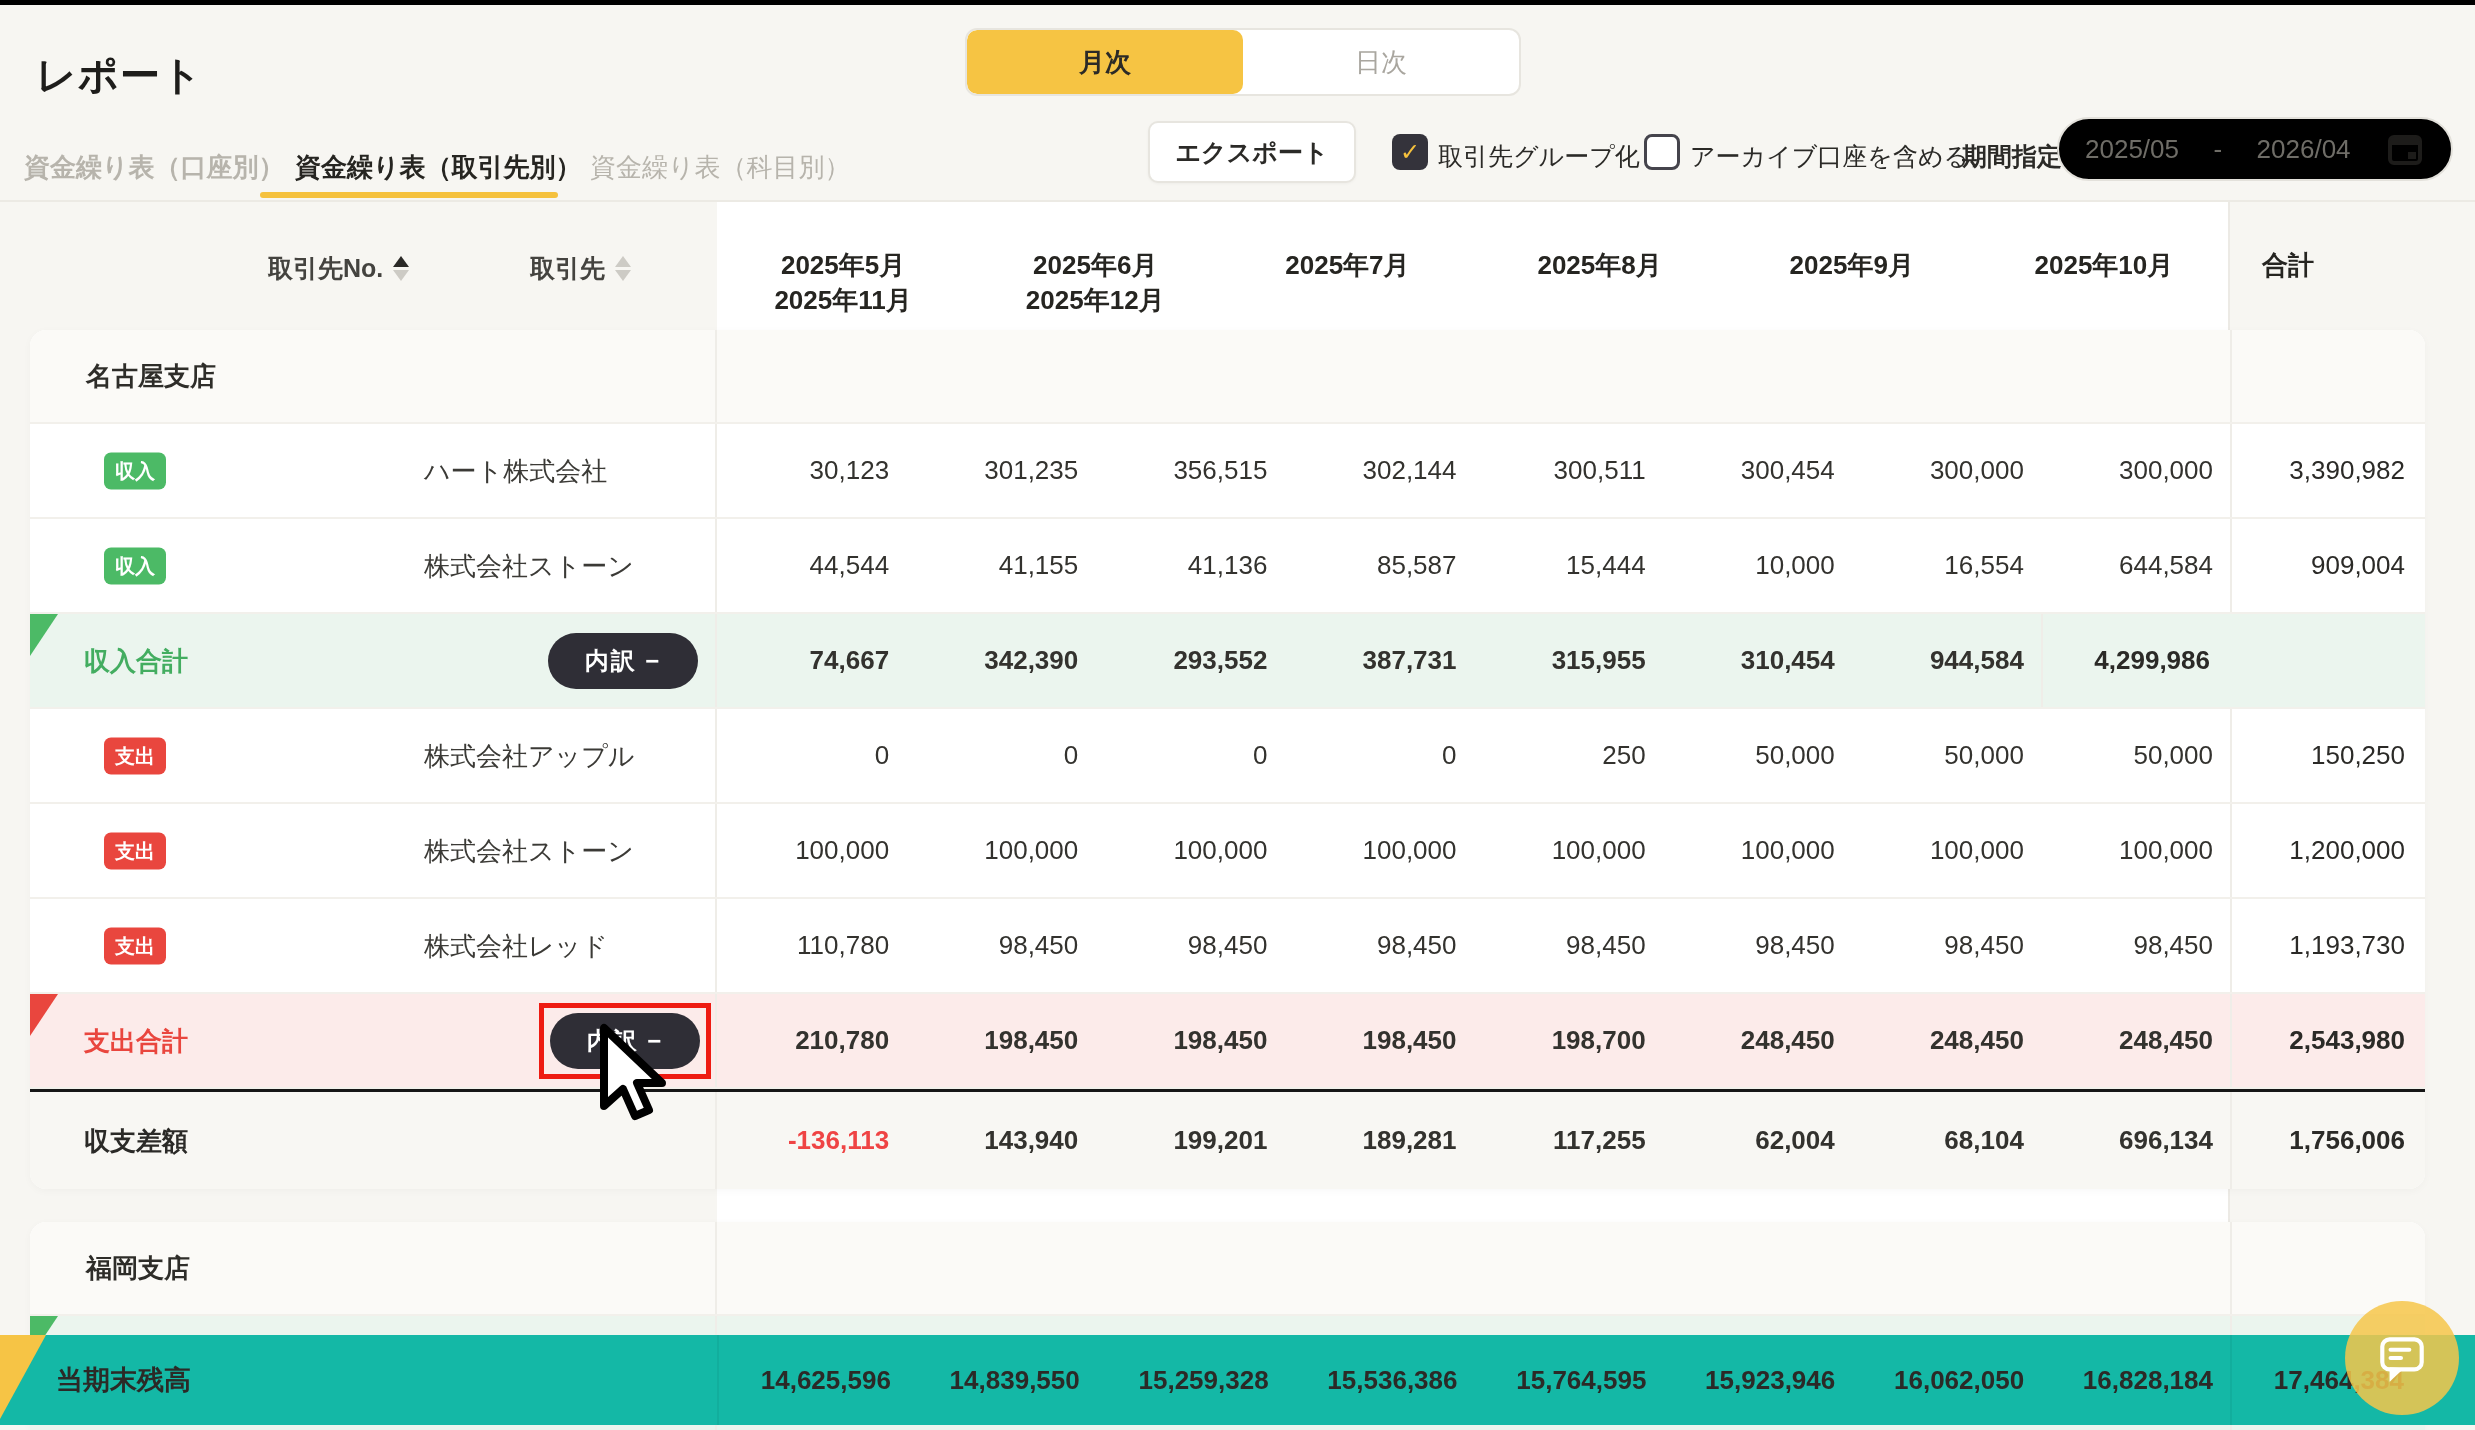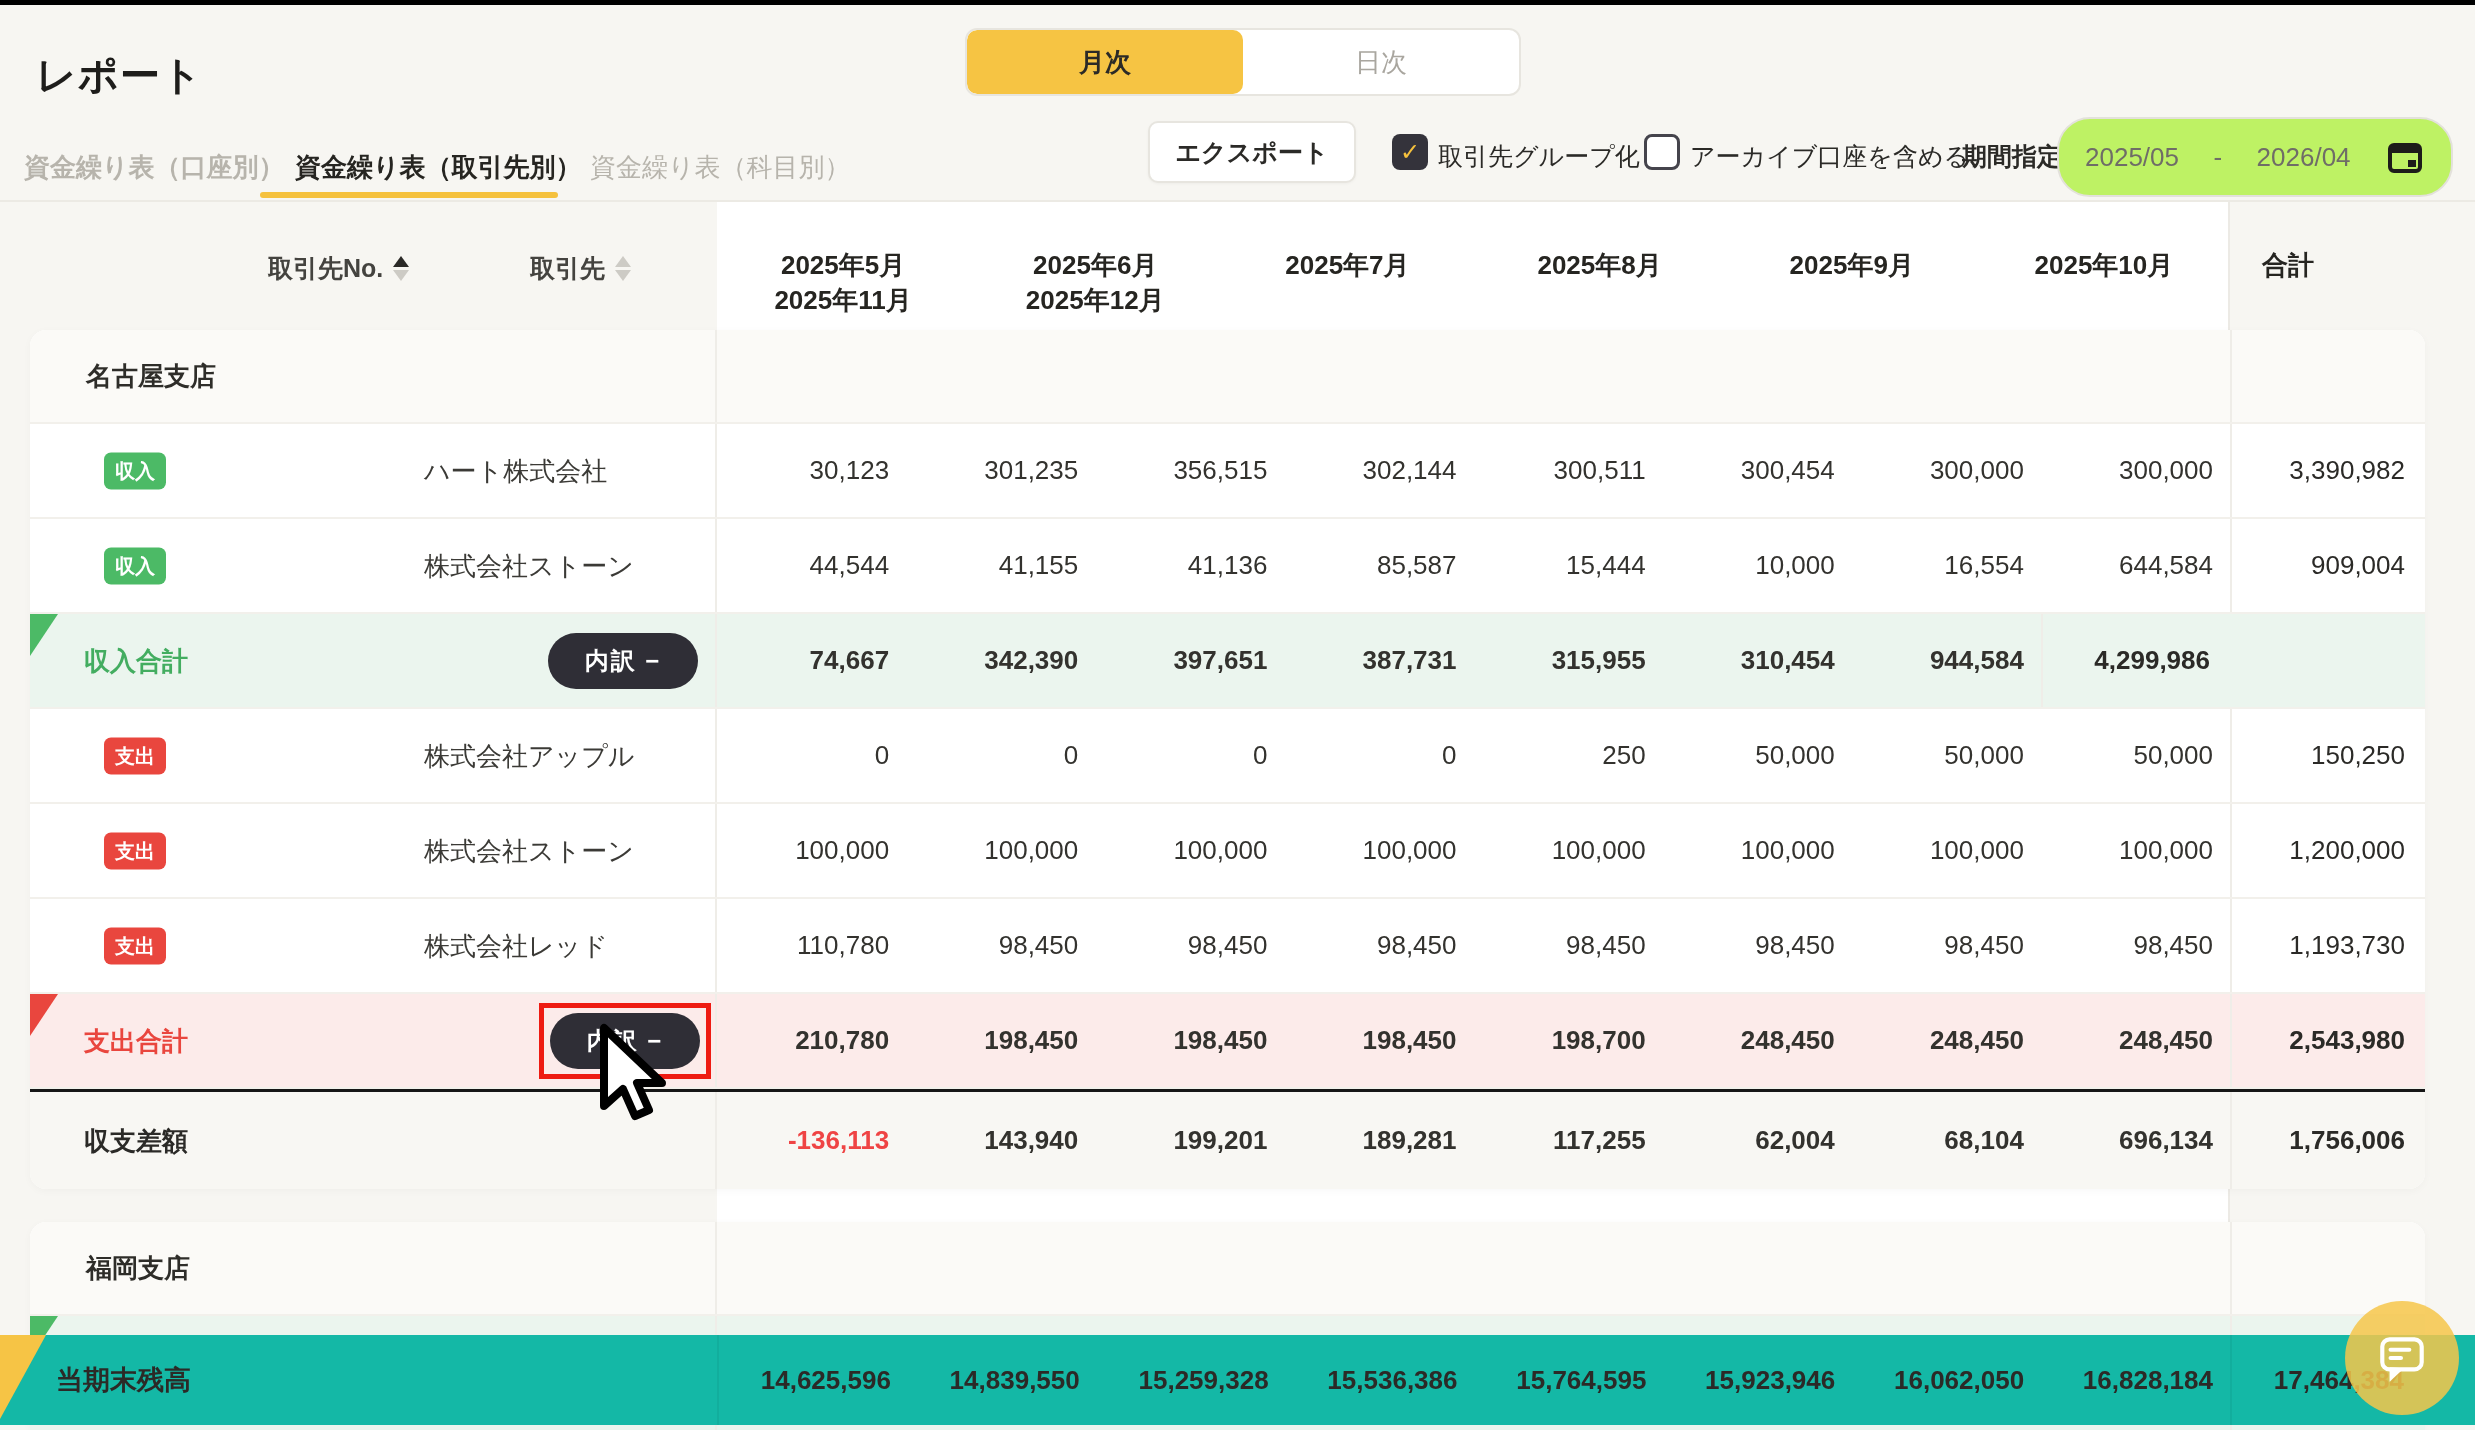--- a/index.html
+++ b/index.html
@@ -24,21 +24,21 @@
   .tab.active{font-weight:bold;color:#262521;}
   .tab-underline{left:260px;top:192px;width:298px;height:6px;border-radius:3px;background:#F5C13D;}
   .tab-divider{left:0;top:200px;width:2475px;height:2px;background:#ECEAE4;}
   
   .export-btn{left:1148px;top:121px;width:208px;height:62px;background:#fff;border:2px solid #E7E5DF;border-radius:10px;box-sizing:border-box;display:flex;align-items:center;justify-content:center;font-size:25px;font-weight:bold;color:#2B2A27;box-shadow:0 1px 3px rgba(0,0,0,.04);}
   .cb{width:36px;height:36px;border-radius:8px;box-sizing:border-box;display:flex;align-items:center;justify-content:center;}
   .cb.checked{background:#34333B;color:#F5C13D;font-size:24px;font-weight:bold;}
   .cb.unchecked{background:#fff;border:3px solid #45444C;}
   .cb-label{font-size:25px;color:#2B2A27;}
   .period-label{left:1962px;top:140px;font-size:25px;font-weight:bold;}
-  .period-input{left:2057px;top:117px;width:396px;height:80px;border:2px solid #E3E1DB;border-radius:33px;background:#bef264;box-sizing:border-box;display:flex;align-items:center;justify-content:space-between;padding:0 26px;font-size:26px;color:#6F6D67;}
+  .period-input{left:2057px;top:117px;width:396px;height:64px;border:2px solid #E3E1DB;border-radius:33px;background:#000000;box-sizing:border-box;display:flex;align-items:center;justify-content:space-between;padding:0 26px;font-size:26px;color:#6F6D67;}
   
   .month-band{left:717px;top:202px;width:1513px;height:1133px;background:#fff;border-right:2px solid #ECEAE5;box-sizing:border-box;}
   
   .colhead{top:252px;font-size:25px;font-weight:bold;color:#44433F;display:flex;align-items:center;gap:10px;}
   .sort{display:inline-flex;flex-direction:column;gap:3px;}
   .tri-up{width:0;height:0;border-left:8px solid transparent;border-right:8px solid transparent;border-bottom:11px solid #CDCBC5;}
   .tri-down{width:0;height:0;border-left:8px solid transparent;border-right:8px solid transparent;border-top:11px solid #CDCBC5;}
   .tri-up.on{border-bottom-color:#2B2A27;}
   .months-head{left:717px;top:248px;width:1513px;display:grid;grid-template-columns:repeat(6,1fr);}
   .mh-cell{text-align:center;font-size:26px;font-weight:bold;color:#262521;}
@@ -208,21 +208,21 @@
     <div class="row income_total">
       <div class="left">
         <div class="corner g"></div>
         <div class="tlabel">収入合計</div>
         <div class="pill-wrap">
           <div class="pill">内訳 −</div>
         </div>
       </div>
       <div class="vcell">74,667</div>
       <div class="vcell">342,390</div>
-      <div class="vcell">397,651</div>
+      <div class="vcell">293,552</div>
       <div class="vcell">387,731</div>
       <div class="vcell">315,955</div>
       <div class="vcell">310,454</div>
       <div class="vcell">944,584</div>
       <div class="tcell">4,299,986</div>
     </div>
     <div class="row data">
       <div class="left">
         <span class="badge expense">支出</span>
         <span class="cname">株式会社アップル</span>

